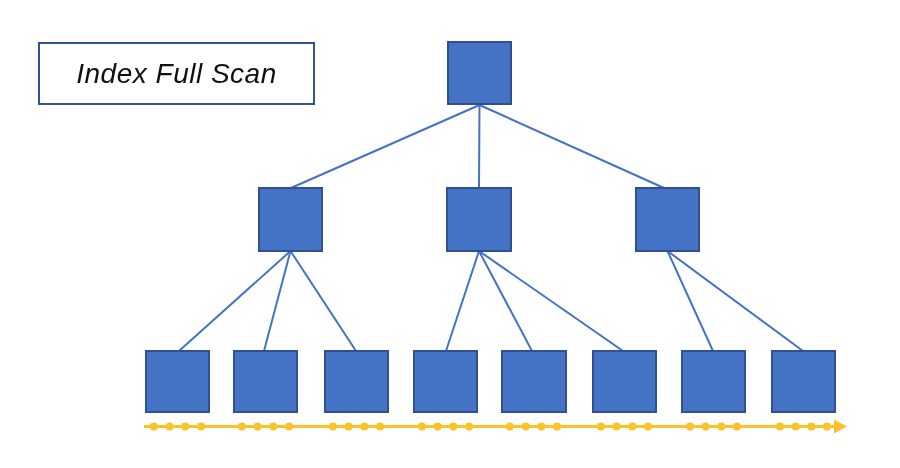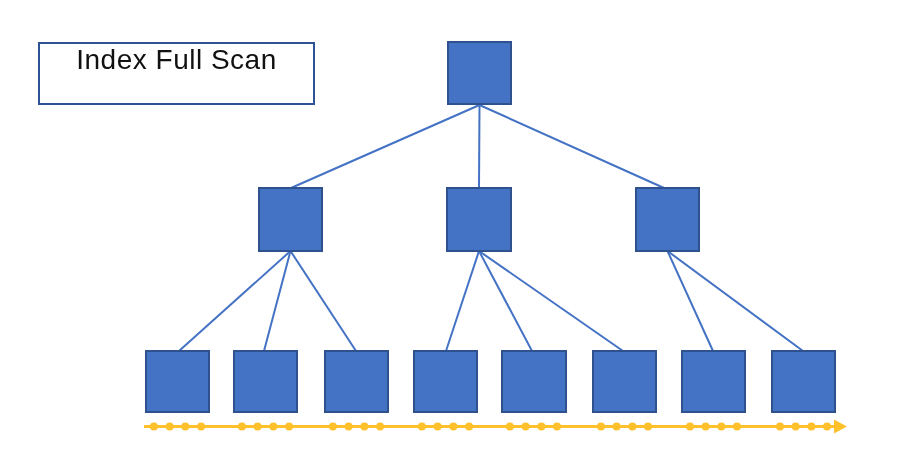--- a/index.html
+++ b/index.html
@@ -49,21 +49,23 @@
   .label-box {
     position: absolute;
     left: 38px;
     top: 42px;
     width: 277px;
     height: 63px;
     box-sizing: border-box;
     background: #ffffff;
     border: 2px solid var(--label-border, #2E5395);
     display: flex;
+    align-items: center;
     justify-content: center;
+    font-style: italic;
   }
   .label-box span {
     color: var(--label-text, #111111);
     font-size: 28px;
     letter-spacing: 0.5px;
     white-space: nowrap;
   }
 </style>
 </head>
 <body>

